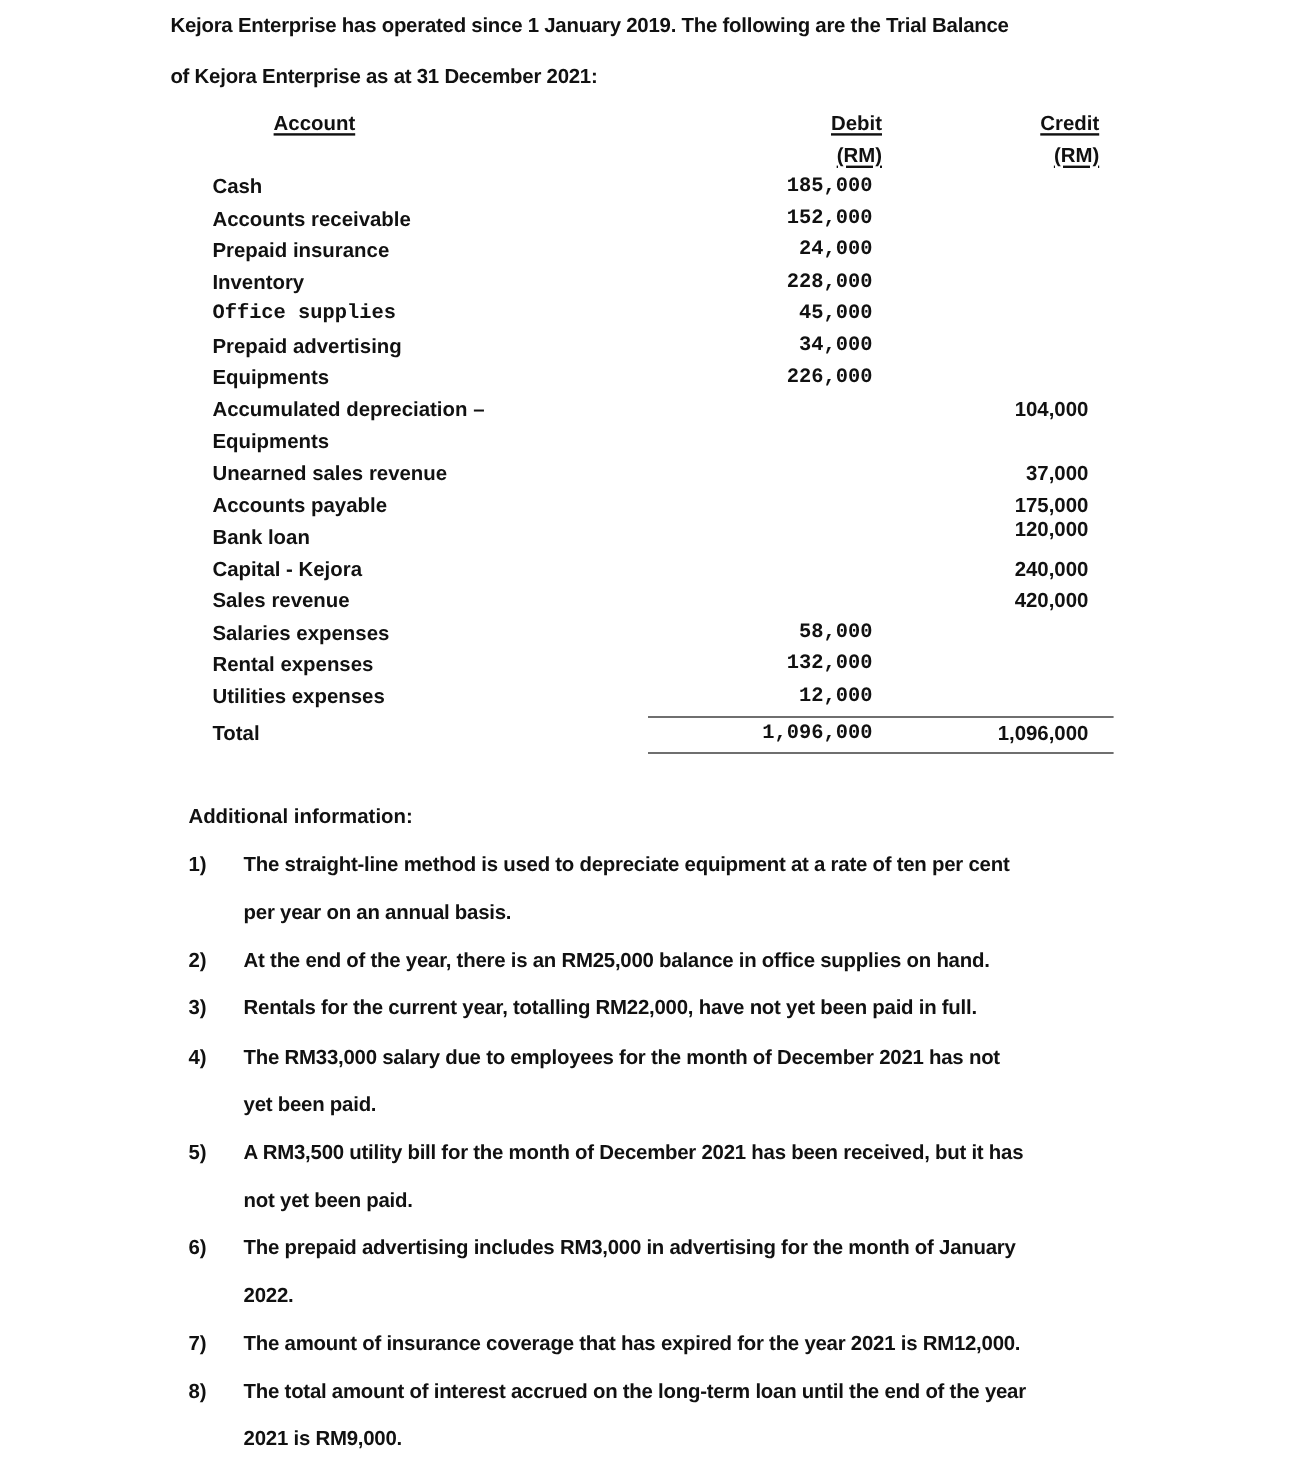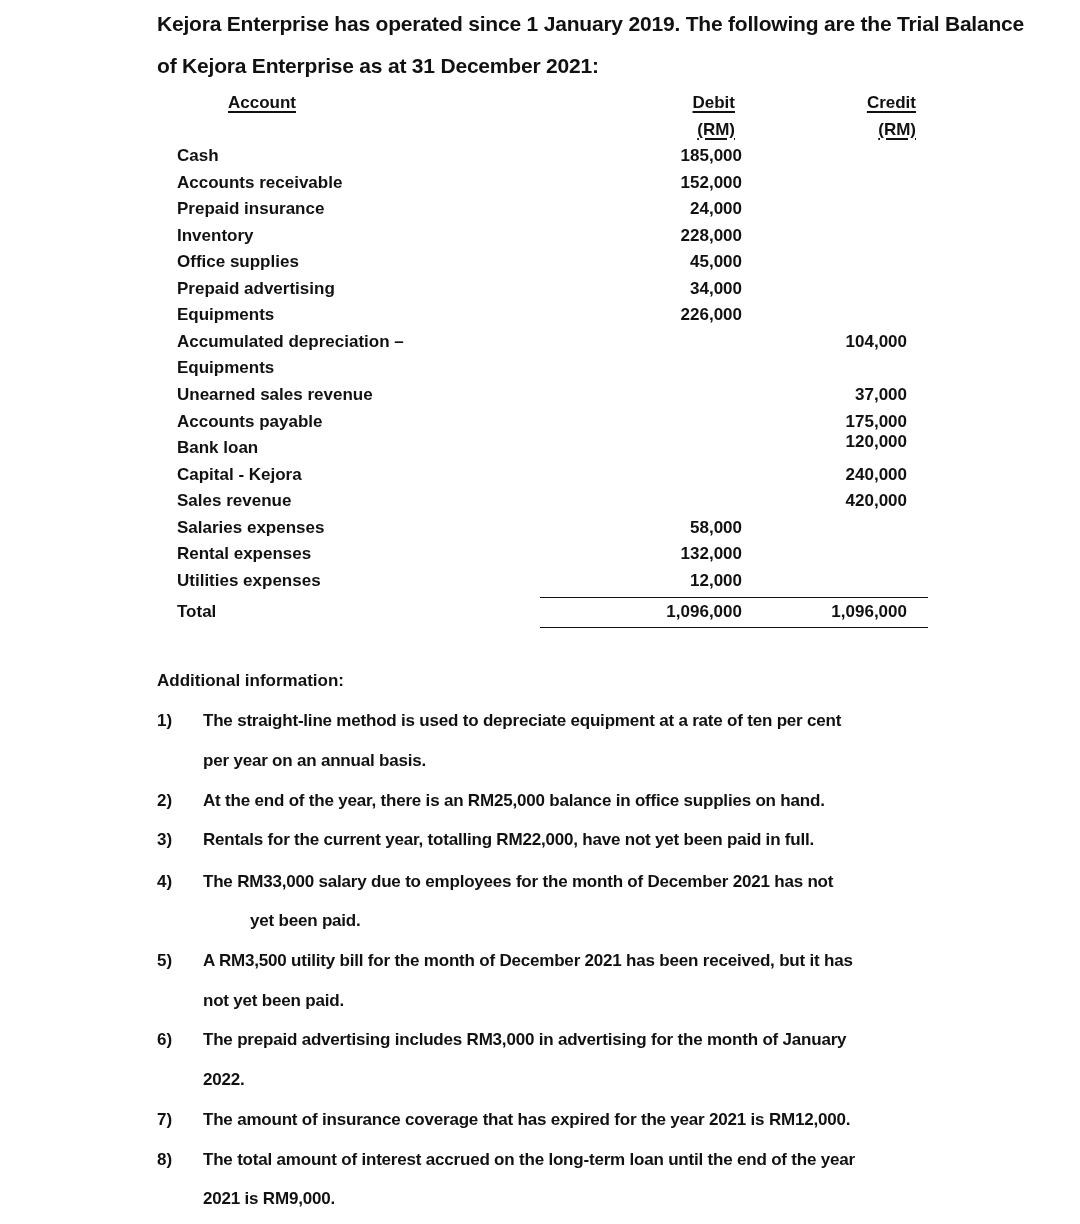--- a/index.html
+++ b/index.html
@@ -12,43 +12,43 @@
       height: 1224px;
       position: relative;
       overflow: hidden;
       font-family: "Liberation Sans", sans-serif;
       font-weight: bold;
       color: #111111;
       font-size: 17px;
     }
     .intro-line {
       position: absolute;
-      left: 157px;
+      left: 142px;
       white-space: nowrap;
-      font-size: 21px;
+      font-size: 17px;
       letter-spacing: -0.2px;
     }
     .hdr {
       position: absolute;
       text-decoration: underline;
       text-underline-offset: 3px;
       text-decoration-thickness: 1.5px;
       white-space: nowrap;
     }
     .row-label {
       position: absolute;
       left: 177px;
       white-space: nowrap;
     }
     .num {
       position: absolute;
       text-align: right;
       white-space: nowrap;
     }
-    .num.debit { right: 338px; }
+    .num.debit { right: 353px; font-family: Liberation Mono, monospace; }
     .num.credit { right: 173px; }
     .hdr.debit { right: 345px; }
     .hdr.credit { right: 164px; }
     .rule {
       position: absolute;
       left: 540px;
       width: 388px;
       height: 0;
       border-top: 1.5px solid #111;
     }
@@ -87,21 +87,21 @@
   </div>
   <div>
     <div class="row-label" style="top:199px;">Prepaid insurance</div>
     <div class="num debit" style="top:199px;text-align:right;">24,000</div>
   </div>
   <div>
     <div class="row-label" style="top:226px;">Inventory</div>
     <div class="num debit" style="top:226px;">228,000</div>
   </div>
   <div>
-    <div class="row-label" style="top:252px;">Office supplies</div>
+    <div class="row-label" style="top:252px;font-family:Liberation Mono, monospace;">Office supplies</div>
     <div class="num debit" style="top:252px;">45,000</div>
   </div>
   <div>
     <div class="row-label" style="top:279px;">Prepaid advertising</div>
     <div class="num debit" style="top:279px;">34,000</div>
   </div>
   <div>
     <div class="row-label" style="top:305px;">Equipments</div>
     <div class="num debit" style="top:305px;">226,000</div>
   </div>
@@ -164,21 +164,21 @@
     <div class="note-num" style="top:791px;">2)</div>
     <div class="note-text" style="top:791px;">At the end of the year, there is an RM25,000 balance in office supplies on hand.</div>
   </div>
   <div>
     <div class="note-num" style="top:830px;">3)</div>
     <div class="note-text" style="top:830px;">Rentals for the current year, totalling RM22,000, have not yet been paid in full.</div>
   </div>
   <div>
     <div class="note-num" style="top:872px;">4)</div>
     <div class="note-text" style="top:872px;">The RM33,000 salary due to employees for the month of December 2021 has not</div>
-    <div class="note-text" style="top:911px;margin-left:47px;">yet been paid.</div>
+    <div class="note-text" style="top:911px;">yet been paid.</div>
   </div>
   <div>
     <div class="note-num" style="top:951px;">5)</div>
     <div class="note-text" style="top:951px;">A RM3,500 utility bill for the month of December 2021 has been received, but it has</div>
     <div class="note-text" style="top:991px;">not yet been paid.</div>
   </div>
   <div>
     <div class="note-num" style="top:1030px;">6)</div>
     <div class="note-text" style="top:1030px;">The prepaid advertising includes RM3,000 in advertising for the month of January</div>
     <div class="note-text" style="top:1070px;">2022.</div>

